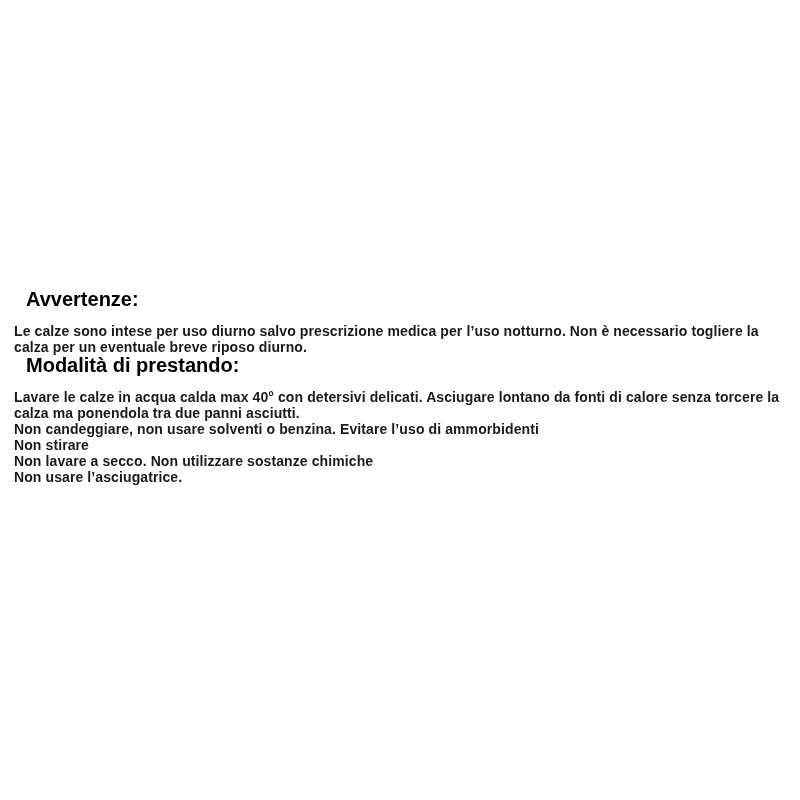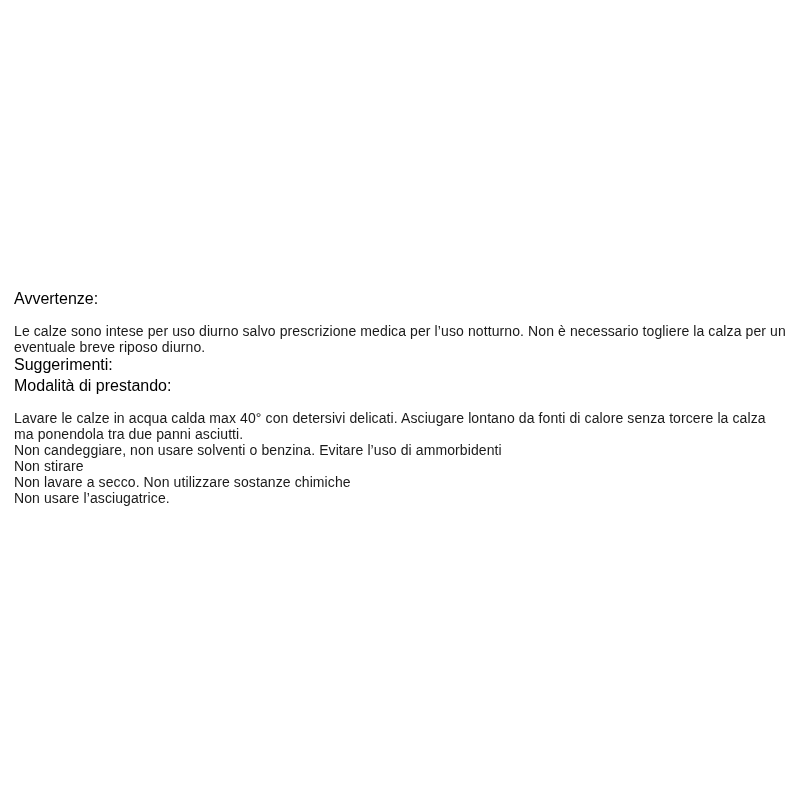--- a/index.html
+++ b/index.html
@@ -16,43 +16,42 @@
     line-height: 16px;
     color: #1a1a1a;
     -webkit-font-smoothing: antialiased;
   }
   main.care-sheet {
     padding: 289px 12px 0 14px;
     box-sizing: border-box;
     width: 800px;
   }
   .section-heading {
-    font-size: 16px;
+    font-size: 20px;
     line-height: 16px;
-    font-weight: 400;
+    font-weight: 700;
     color: #000000;
-    margin: 2px 0 5px 0;
+    margin: 2px 0 5px 12px;
   }
   .section-body {
     margin: 16px 0 2px 0;
-    font-weight: 400;
+    font-weight: 700;
     letter-spacing: 0.1px;
   }
 </style>
 </head>
 <body style="background: rgb(255, 255, 255); color: rgb(26, 26, 26);">
 
 <main class="care-sheet">
 
     <section>
       <h3 class="section-heading" style="color: rgb(0, 0, 0);">Avvertenze:</h3>
       <p class="section-body">Le calze sono intese per uso diurno salvo prescrizione medica per l’uso notturno. Non è necessario togliere la calza per un eventuale breve riposo diurno.</p>
     </section>
 
     <section>
-      <h3 class="section-heading" style="color: rgb(0, 0, 0);">Suggerimenti:</h3>
     </section>
 
     <section>
       <h3 class="section-heading" style="color: rgb(0, 0, 0);">Modalità di prestando:</h3>
       <p class="section-body">Lavare le calze in acqua calda max 40° con detersivi delicati. Asciugare lontano da fonti di calore senza torcere la calza ma ponendola tra due panni asciutti.<br>Non candeggiare, non usare solventi o benzina. Evitare l’uso di ammorbidenti<br>Non stirare<br>Non lavare a secco. Non utilizzare sostanze chimiche<br>Non usare l’asciugatrice.</p>
     </section>
   </main>
 
 </body></html>

